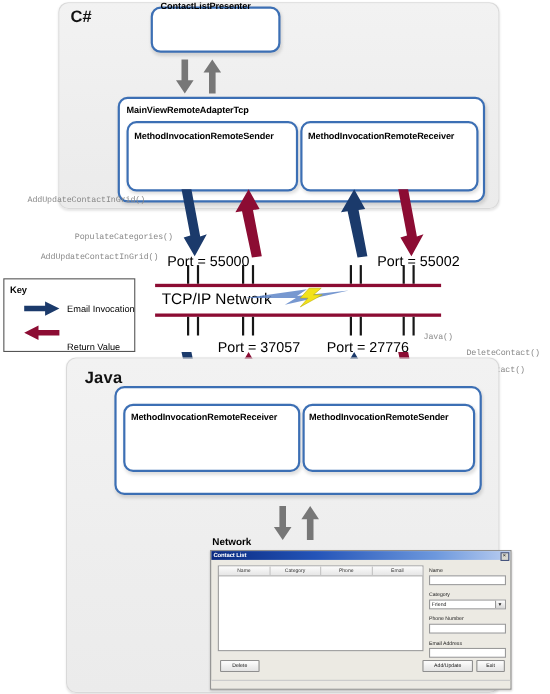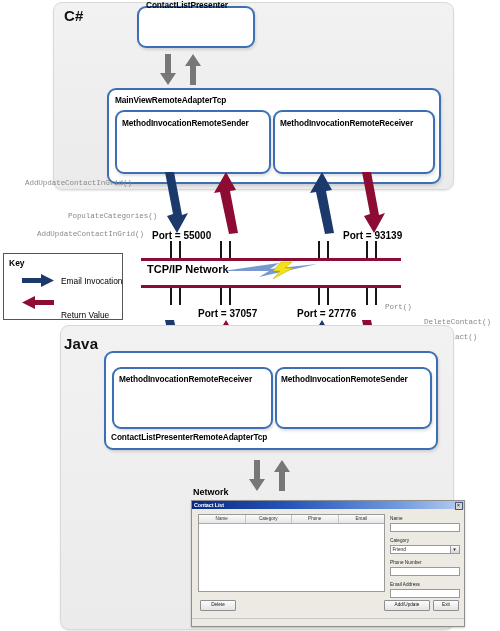--- a/index.html
+++ b/index.html
@@ -42,24 +42,24 @@
   .arrow svg{display:block;overflow:visible;}
 
   
   .bus{
     position:absolute;height:3px;background:#8c0c33;
   }
   .tick{
     position:absolute;width:2px;background:#171717;
   }
   .bus-label{
-    position:absolute;font-size:11px;font-weight:bold;color:#000;white-space:nowrap;
+    position:absolute;font-size:14px;font-weight:normal;color:#000;white-space:nowrap;
   }
   .port-label{
-    position:absolute;font-size:10px;color:#000;white-space:nowrap;font-weight:bold;
+    position:absolute;font-size:13px;color:#000;white-space:nowrap;
   }
 
   
   .call{
     position:absolute;
     font-family:"Liberation Mono","DejaVu Sans Mono",monospace;
     font-size:7.6px;color:#8a8a8a;white-space:nowrap;letter-spacing:-.1px;
   }
 
   
@@ -190,26 +190,26 @@
   <div class="arrow" style="left:360px;top:172px;">
     <svg width="26" height="62" viewBox="0 0 26 62">
       <polygon points="2,0 11,0 19,43 25,41 14,61 4,44 10,42" fill="#8c0c33"></polygon>
     </svg>
   </div>
 
   <div class="call" style="left:25px;top:179px;">AddUpdateContactInGrid()</div>
   <div class="call" style="left:68px;top:212px;">PopulateCategories()</div>
   <div class="call" style="left:37px;top:230px;">AddUpdateContactInGrid()</div>
 
-  <div class="call" style="left:385px;top:303px;">Port()</div>
+  <div class="call" style="left:385px;top:303px;">Java()</div>
   <div class="call" style="left:424px;top:318px;">DeleteContact()</div>
   <div class="call" style="left:397px;top:333px;">AddUpdateContact()</div>
 
   <div class="port-label" style="left:152px;top:230px;">Port = 55000</div>
-  <div class="port-label" style="left:343px;top:230px;">Port = 93139</div>
+  <div class="port-label" style="left:343px;top:230px;">Port = 55002</div>
 
   <div class="tick" style="left:170px;top:241px;height:17px;"></div>
   <div class="tick" style="left:179px;top:241px;height:17px;"></div>
   <div class="tick" style="left:220px;top:241px;height:17px;"></div>
   <div class="tick" style="left:229px;top:241px;height:17px;"></div>
   <div class="tick" style="left:318px;top:241px;height:17px;"></div>
   <div class="tick" style="left:327px;top:241px;height:17px;"></div>
   <div class="tick" style="left:366px;top:241px;height:17px;"></div>
   <div class="tick" style="left:375px;top:241px;height:17px;"></div>
 
@@ -270,24 +270,23 @@
   <div class="key-text" style="left:61px;top:276px;">Email Invocation</div>
 
   <div class="arrow" style="left:22px;top:296px;">
     <svg width="32" height="13" viewBox="0 0 32 13">
       <polygon points="32,4 13,4 13,0 0,6.5 13,13 13,9 32,9" fill="#8c0c33"></polygon>
     </svg>
   </div>
   <div class="key-text" style="left:61px;top:310px;">Return Value</div>
 
   <div class="platform" style="left:60px;top:325px;width:392px;height:303px;"></div>
-  <div class="platform-label" style="left:64px;top:335px;">Java</div>
+  <div class="platform-label" style="left:77px;top:335px;">Java</div>
 
   <div class="box" style="left:104px;top:351px;width:330px;height:95px;"></div>
-  <div class="box-title" style="left:111px;top:432px;">ContactListPresenterRemoteAdapterTcp</div>
 
   <div class="box" style="left:112px;top:367px;width:157px;height:58px;"></div>
   <div class="box-title" style="left:119px;top:374px;">MethodInvocationRemoteReceiver</div>
 
   <div class="box" style="left:275px;top:367px;width:153px;height:58px;"></div>
   <div class="box-title" style="left:281px;top:374px;">MethodInvocationRemoteSender</div>
 
   <div class="arrow" style="left:249px;top:460px;">
     <svg width="16" height="32" viewBox="0 0 16 32">
       <polygon points="5,0 11,0 11,19 16,19 8,31 0,19 5,19" fill="#777777"></polygon>

